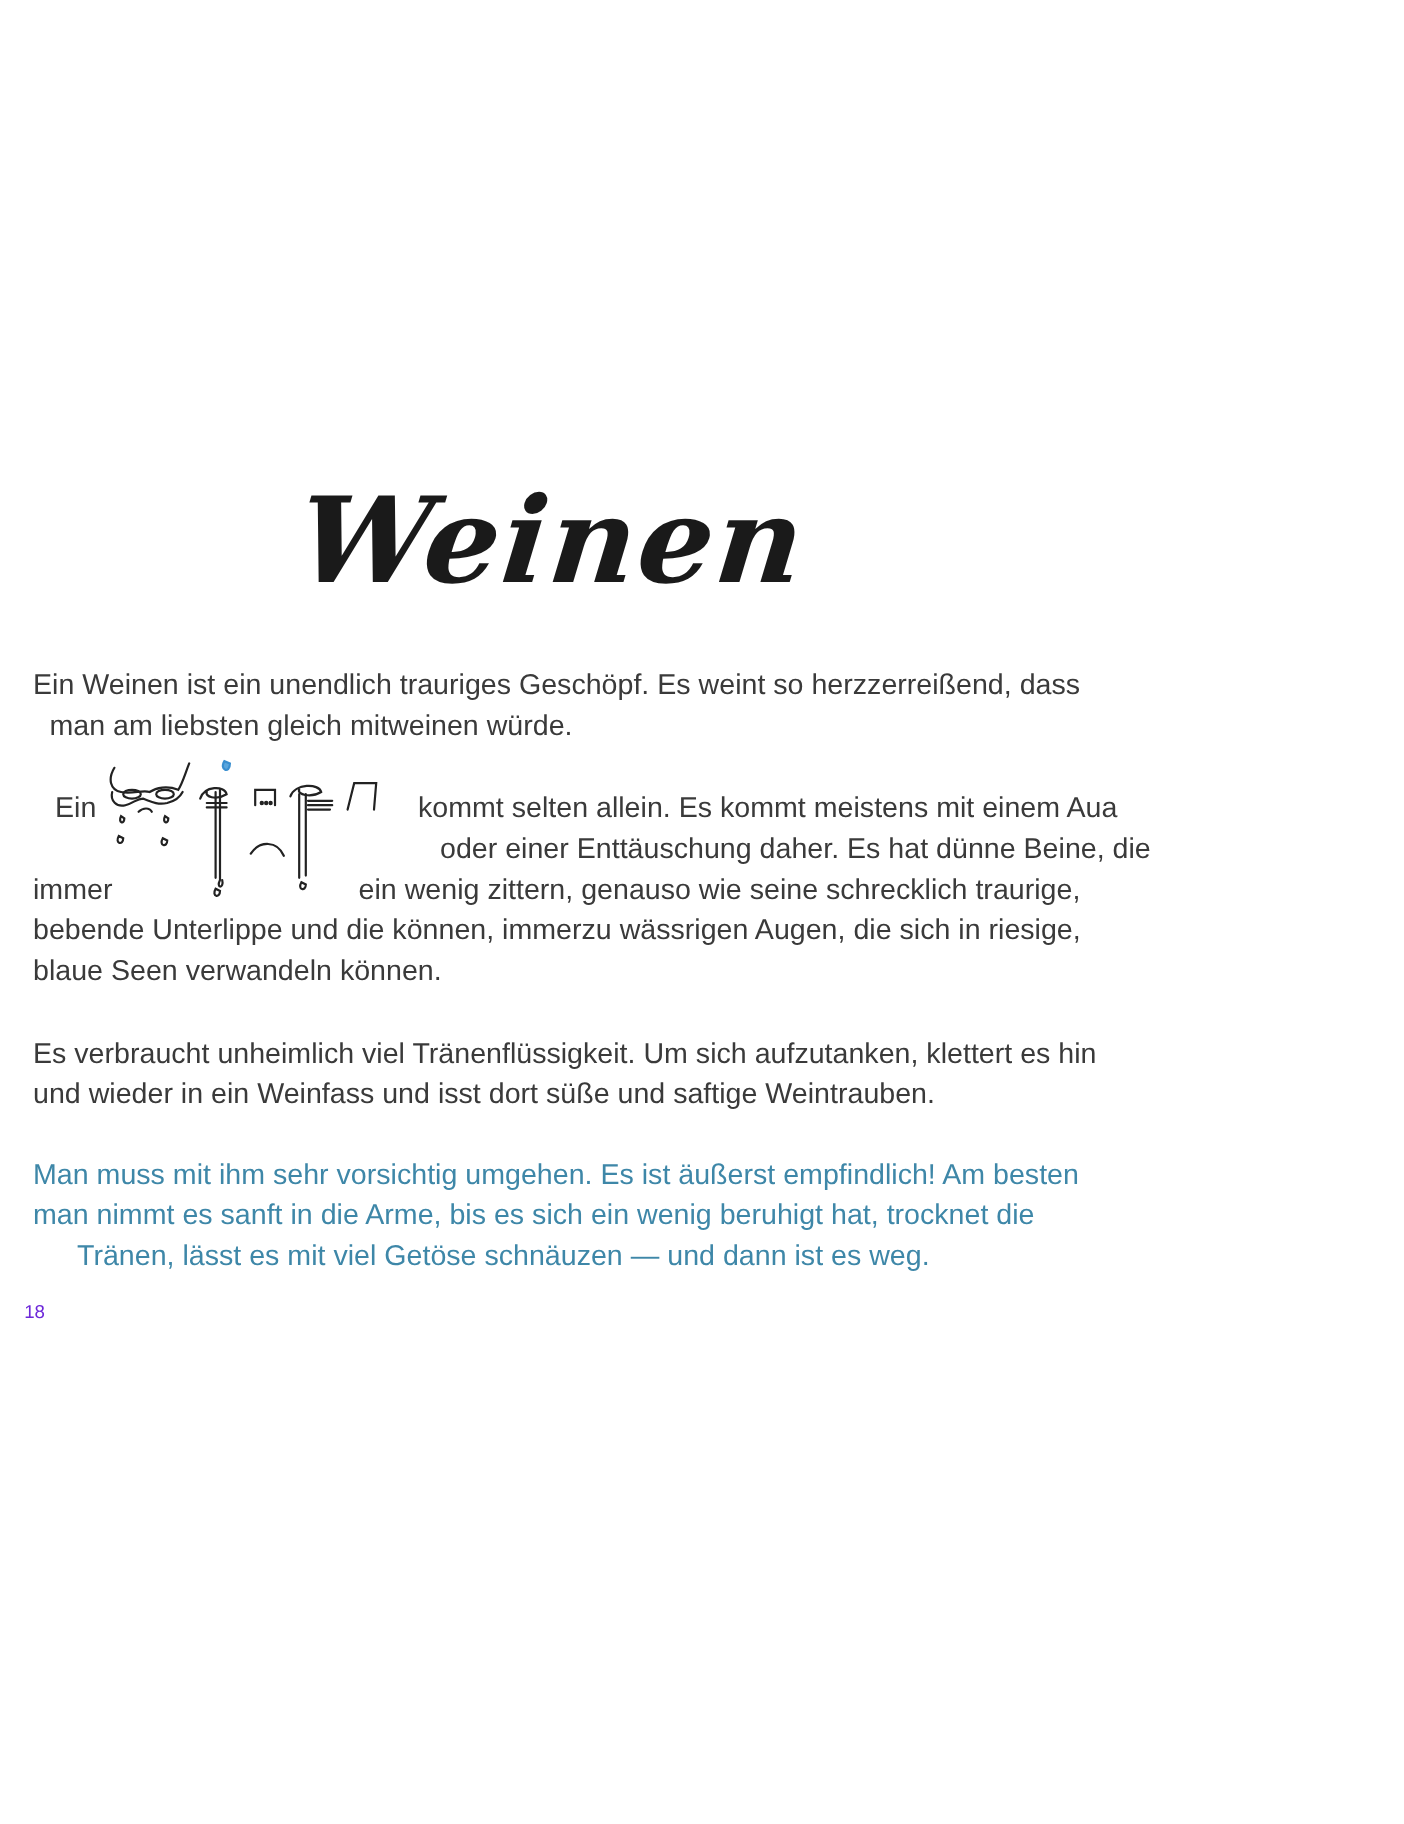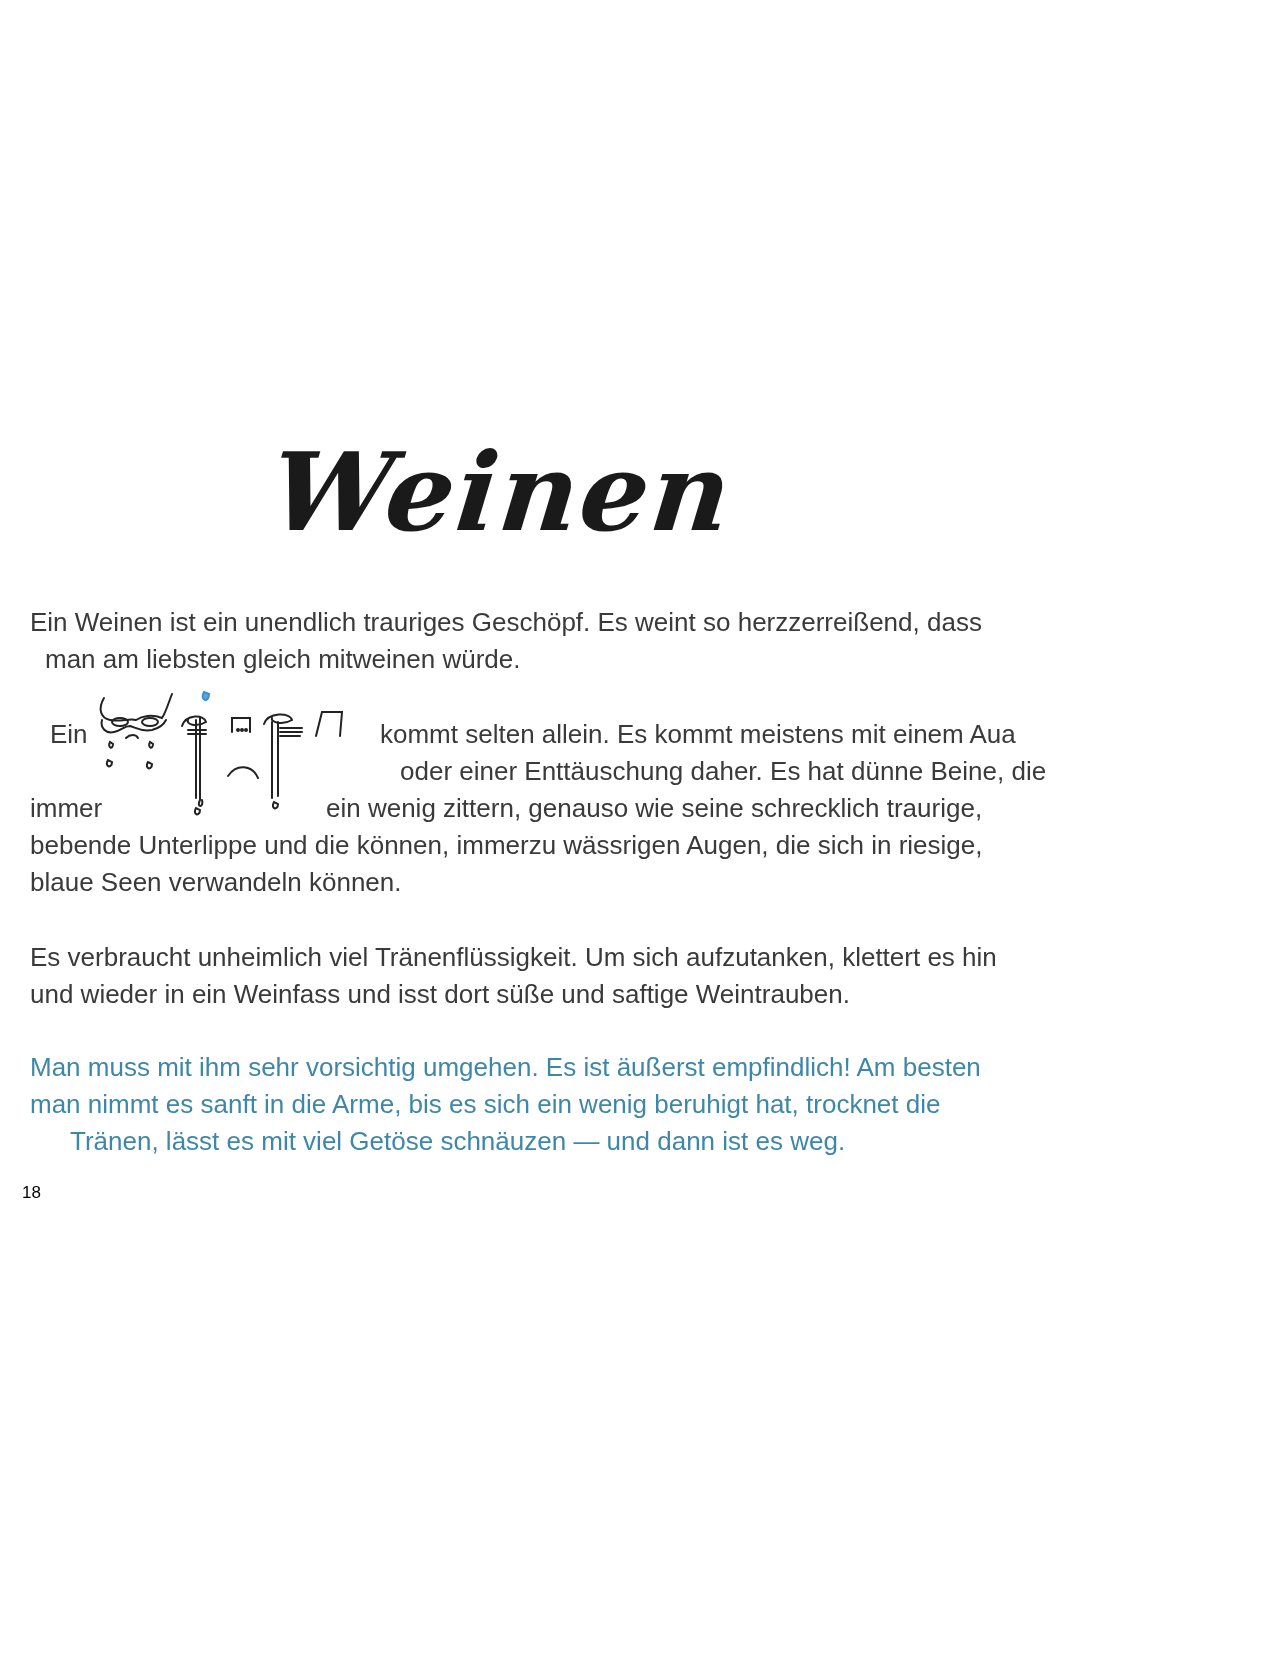--- a/index.html
+++ b/index.html
@@ -16,21 +16,21 @@
       color: #1a1a1a; transform: skewX(-6deg);
     }
     .para {
       position: absolute; left: 30px; width: 1120px;
       font-size: 26px; line-height: 37px; color: #3a3a3a;
     }
     .line { position: absolute; white-space: nowrap; }
     .blue { color: #3e87a8; }
     .pagenum {
       position: absolute; left: 22px; top: 1183px;
-      font-size: 17px; color: #000000;
+      font-size: 17px; color: #6d28d9;
     }
     .doodle { position: absolute; left: 96px; top: 690px; }
   </style>
 </head>
 <body>
 
 <div>
 
   <div class="title">Weinen</div>
 

